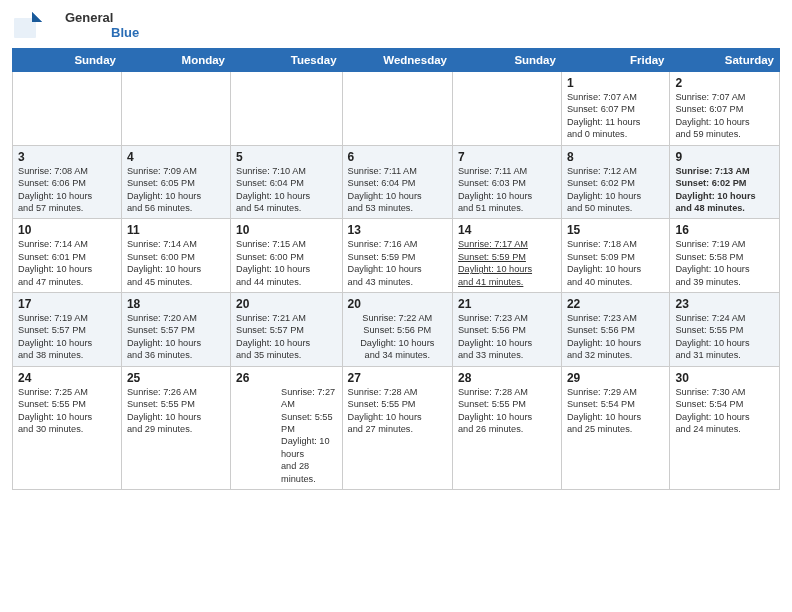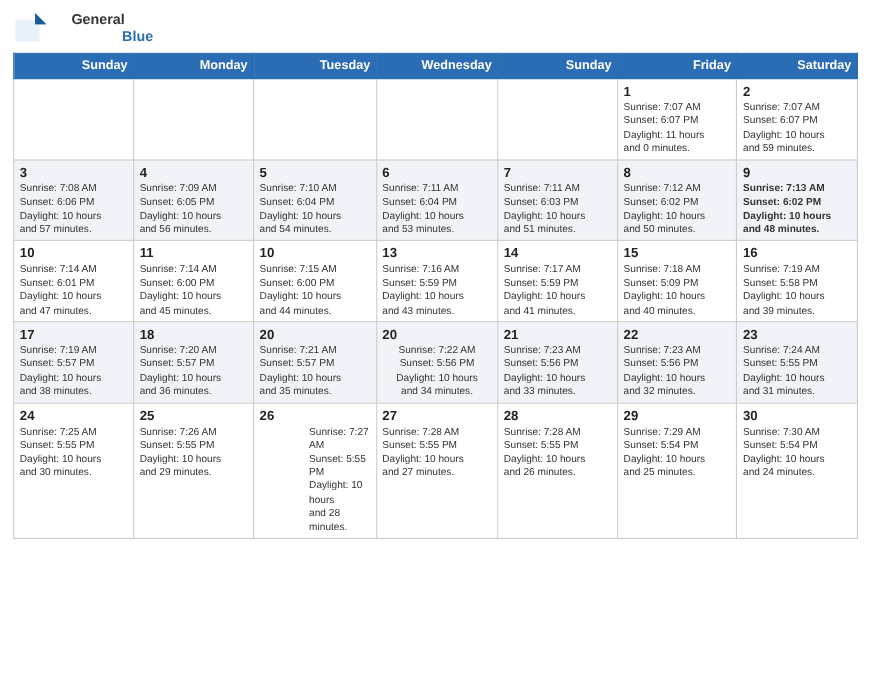--- a/index.html
+++ b/index.html
@@ -222,21 +222,21 @@
           </td>
           <td>
             <span class="day-num">13</span>
             <div class="day-info" style="white-space: pre-line;">Sunrise: 7:16 AM
 Sunset: 5:59 PM
 Daylight: 10 hours
 and 43 minutes.</div>
           </td>
           <td>
             <span class="day-num">14</span>
-            <div class="day-info" style="white-space: pre-line;">Sunrise: 7:17 AM
+            <div class="day-info" style="white-space: pre-line; text-decoration: underline;">Sunrise: 7:17 AM
 Sunset: 5:59 PM
 Daylight: 10 hours
 and 41 minutes.</div>
           </td>
           <td>
             <span class="day-num">15</span>
             <div class="day-info" style="white-space: pre-line;">Sunrise: 7:18 AM
 Sunset: 5:09 PM
 Daylight: 10 hours
 and 40 minutes.</div>

